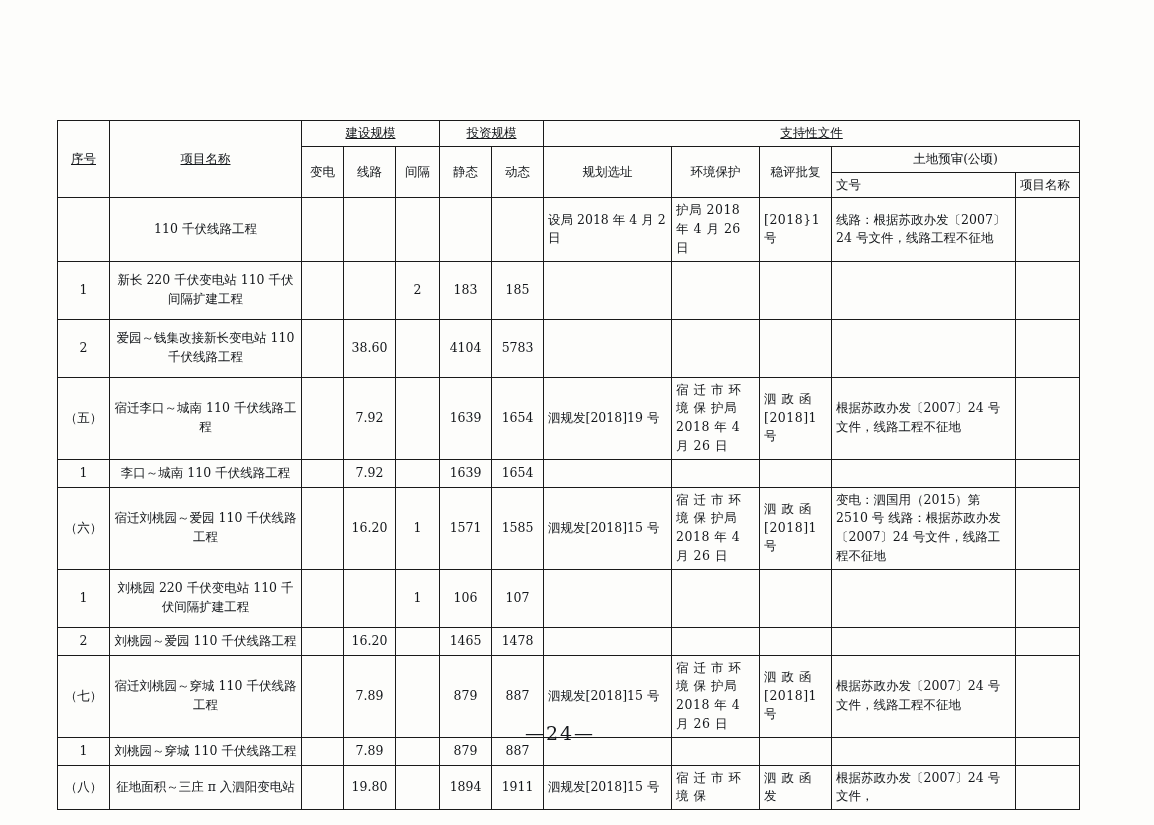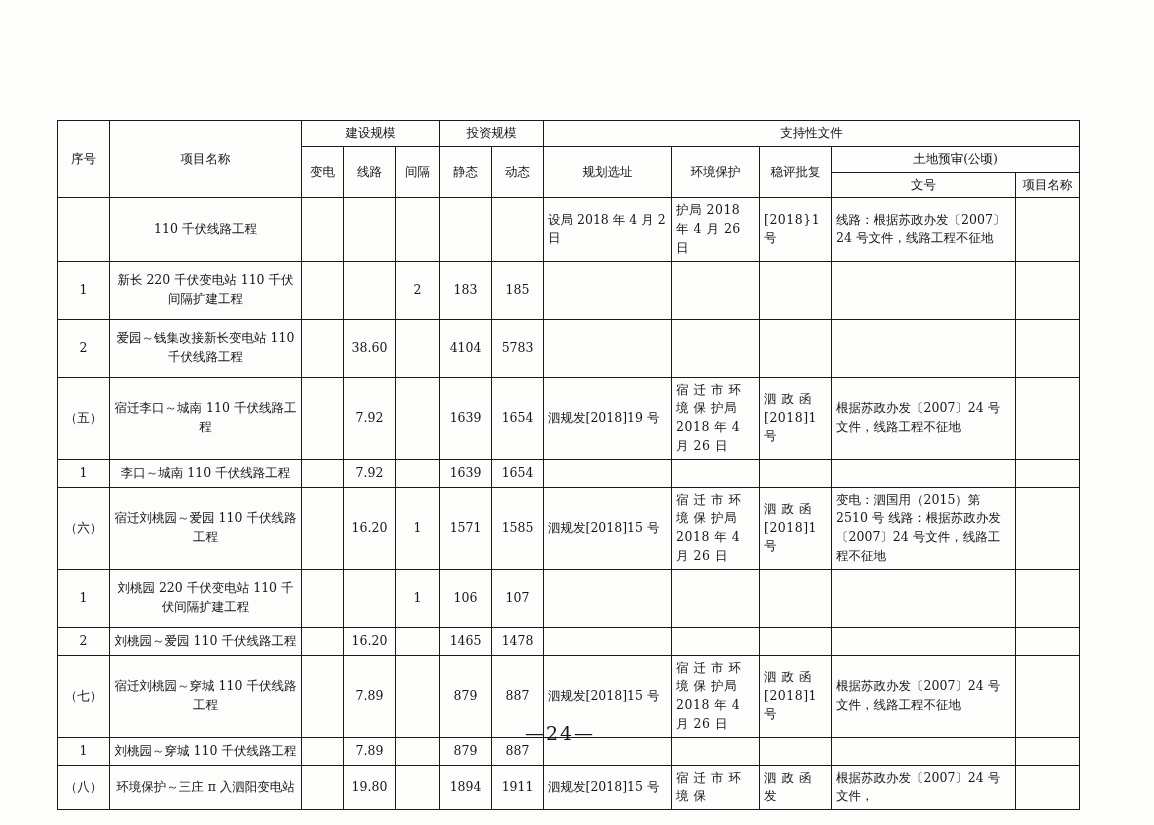--- a/index.html
+++ b/index.html
@@ -40,28 +40,29 @@
     line-height: 1.5;
     padding: 3px 4px;
     vertical-align: middle;
     color: #13161a;
   }
   .ctr { text-align: center; }
   .hdr-top td {
     text-align: center;
     font-size: 13.5px;
     padding: 7px 3px;
+    text-decoration: underline;
   }
   .hdr-sub td {
     text-align: center;
     font-size: 13px;
     padding: 7px 3px;
   }
   .hdr-sub2 td {
-    text-align: center;
+    text-align: left;
     font-size: 12.5px;
     padding: 6px 3px;
     font-family: Liberation Serif, serif;
   }
   .cell-name {
     text-align: center;
     padding-left: 8px;
     font-size: 12.5px;
   }
   .cell-doc {
@@ -290,21 +291,21 @@
             <td class="cell-num">879</td>
             <td class="cell-num">887</td>
             <td class="cell-doc"></td>
             <td class="cell-env"></td>
             <td class="cell-env"></td>
             <td class="cell-doc"></td>
             <td class="cell-num"></td>
           </tr>
           <tr class="short">
             <td class="ctr">（八）</td>
-            <td class="cell-name bold">环境保护～三庄 π 入泗阳变电站</td>
+            <td class="cell-name bold">征地面积～三庄 π 入泗阳变电站</td>
             <td class="cell-num bold"></td>
             <td class="cell-num bold">19.80</td>
             <td class="cell-num bold"></td>
             <td class="cell-num bold">1894</td>
             <td class="cell-num bold">1911</td>
             <td class="cell-doc">泗规发[2018]15 号</td>
             <td class="cell-env">宿 迁 市 环 境 保</td>
             <td class="cell-env">泗 政 函 发</td>
             <td class="cell-doc">根据苏政办发〔2007〕24 号文件，</td>
             <td class="cell-num"></td>

